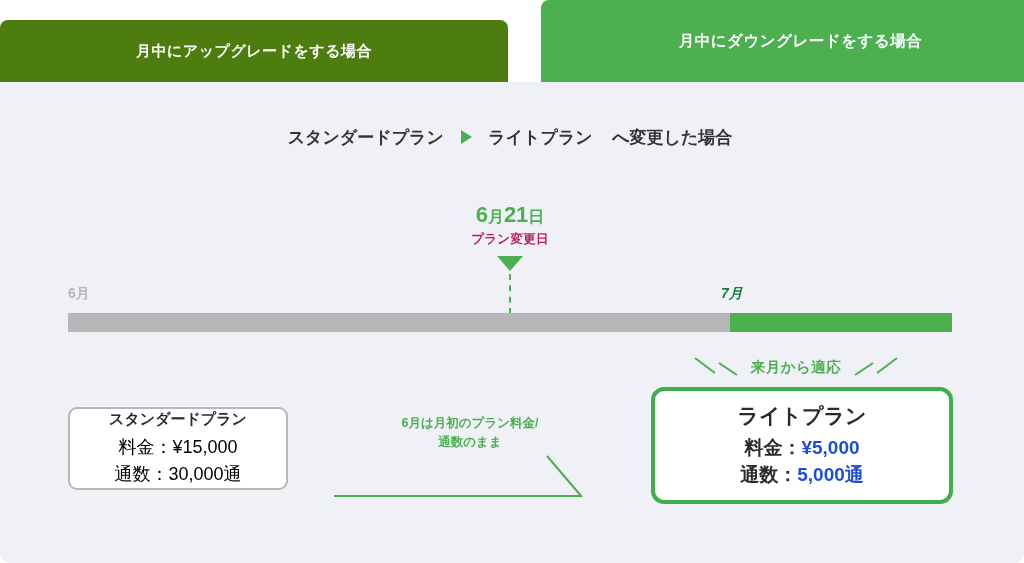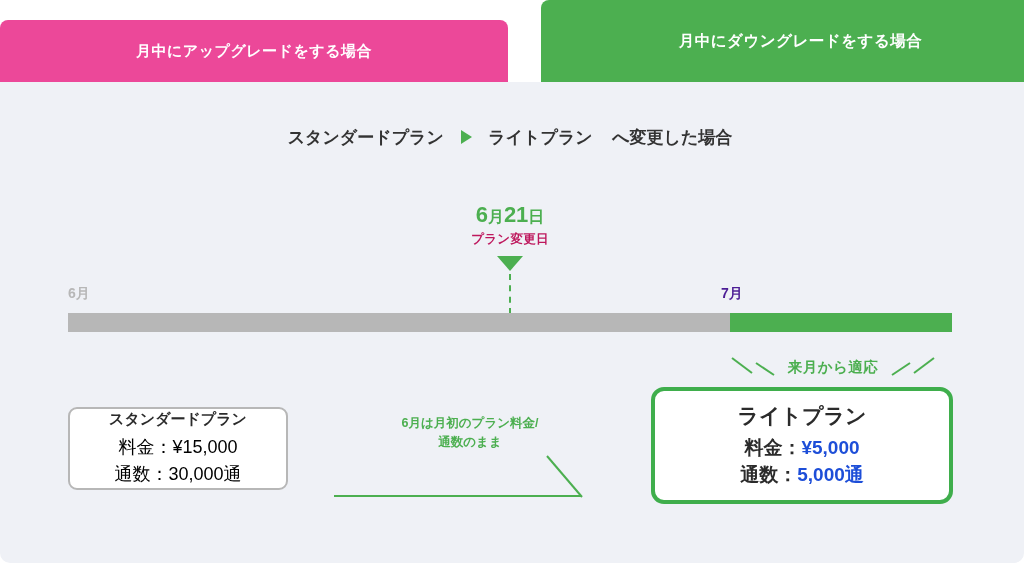--- a/index.html
+++ b/index.html
@@ -28,21 +28,21 @@
     font-weight: bold;
     letter-spacing: 0.5px;
     color: #ffffff;
   }
 
   .tab-inactive {
     left: 0;
     top: 20px;
     width: 508px;
     height: 62px;
-    background: #ec4899;
+    background: #4d7c0f;
     border-radius: 8px 8px 0 0;
     font-size: 15px;
   }
 
   .tab-active {
     left: 505px;
     top: 0;
     width: 519px;
     height: 82px;
     background: #4caf50;
@@ -135,21 +135,21 @@
     border-left: 2px dashed #4caf50;
   }
 
   
   .month-label {
     position: absolute;
     font-size: 14px;
     font-weight: bold;
   }
   .month-june  { left: 68px;  top: 203px; color: #b7b7b7; }
-  .month-july  { left: 721px; top: 203px; color: #4c1d95; }
+  .month-july  { left: 721px; top: 203px; color: #15803d; font-style: italic; }
 
   .bar {
     position: absolute;
     left: 68px;
     top: 231px;
     width: 884px;
     height: 19px;
     background: #b7b7b7;
     overflow: hidden;
   }
@@ -158,21 +158,21 @@
     right: 0;
     top: 0;
     width: 222px;
     height: 19px;
     background: #4caf50;
   }
 
   
   .apply-badge {
     position: absolute;
-    left: 673px;
+    left: 636px;
     top: 274px;
     width: 320px;
     display: flex;
     align-items: center;
     justify-content: center;
     gap: 10px;
     font-size: 14.5px;
     font-weight: bold;
     color: #4caf50;
     letter-spacing: 0.5px;

